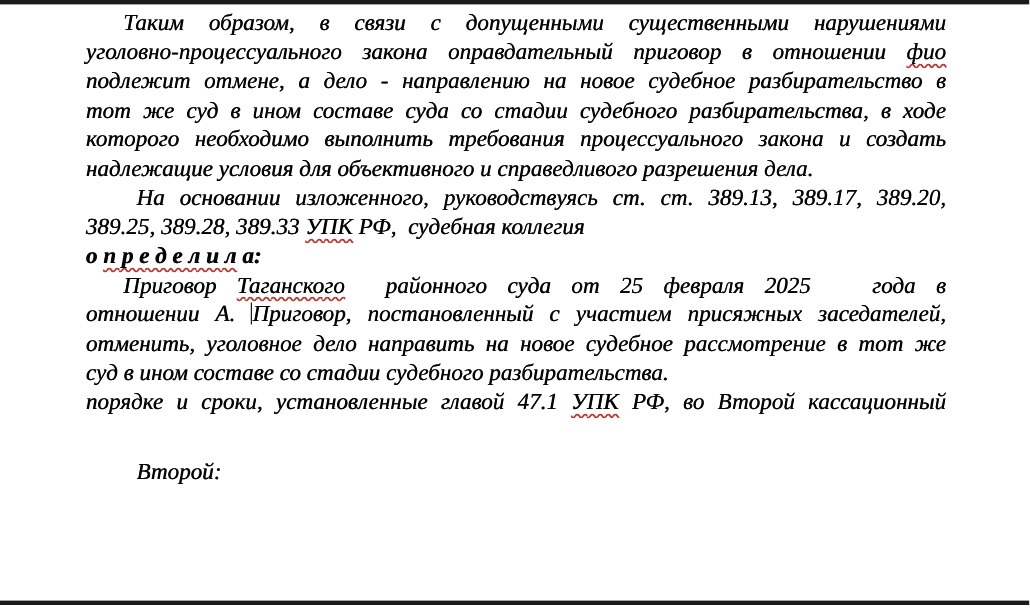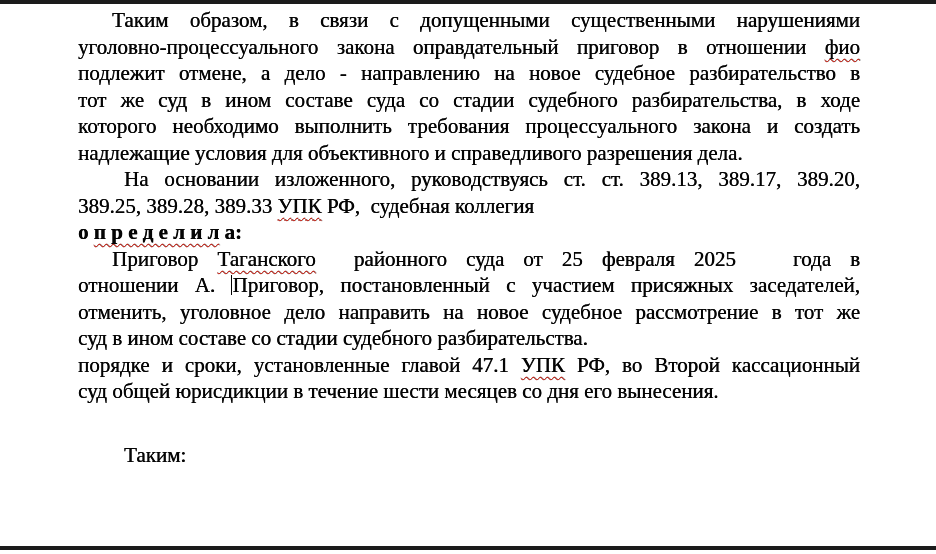--- a/index.html
+++ b/index.html
@@ -13,20 +13,21 @@
     color:#050505;
     overflow:hidden;
   }
   .rule{position:absolute;left:0;width:936px;height:4px;background:#1b1b1b;}
   .rule.top{top:0;}
   .rule.bottom{top:546px;}
   .doc-body{position:absolute;left:78px;top:7px;width:782px;}
   .line{
     white-space:pre-wrap;
     text-shadow:0.35px 0 currentColor; 
+    font-style:italic;
   }
   .line.j{text-align:justify;text-align-last:justify;}
   .line.c{text-align:left;}
   .line.ind{padding-left:34px;}
   .line.ind2{padding-left:46px;}
   .b{font-weight:bold;}
   .sqg{
     text-decoration:underline wavy #e8281a;
     text-decoration-thickness:1px;
     text-underline-offset:4px;
@@ -50,19 +51,18 @@
       <div class="line j"><span>которого необходимо выполнить требования процессуального закона и создать</span></div>
       <div class="line"><span>надлежащие условия для объективного и справедливого разрешения дела.</span></div>
       <div class="line j ind2"><span>На основании изложенного, руководствуясь ст. ст. 389.13, 389.17, 389.20,</span></div>
       <div class="line"><span>389.25, 389.28, 389.33 </span><span class="sqg">УПК</span><span> РФ,&nbsp; судебная коллегия</span></div>
       <div class="line c"><span class="b">о </span><span class="b sqg">п р е д е л и л</span><span class="b"> а:</span></div>
       <div class="line j ind"><span>Приговор </span><span class="sqg">Таганского</span><span>&nbsp; районного суда от 25 февраля 2025&nbsp;&nbsp; года в</span></div>
       <div class="line j"><span>отношении А. </span><span class="cursor"></span><span>Приговор, постановленный с участием присяжных заседателей,</span></div>
       <div class="line j"><span>отменить, уголовное дело направить на новое судебное рассмотрение в тот же</span></div>
       <div class="line"><span>суд в ином составе со стадии судебного разбирательства.</span></div>
       <div class="line j"><span>порядке и сроки, установленные главой 47.1 </span><span class="sqg">УПК</span><span> РФ, во Второй кассационный</span></div>
-      <div class="line"><span>суд общей юрисдикции в течение шести месяцев со дня его вынесения.</span></div>
       <div class="line" style="height: 10px;"></div>
       <div class="line" style="height: 27px;"></div>
-      <div class="line ind2"><span>Таким:</span></div>
+      <div class="line ind2"><span>Второй:</span></div>
     </div>
   <div class="rule bottom"></div>
 </div>
 
 </body></html>

